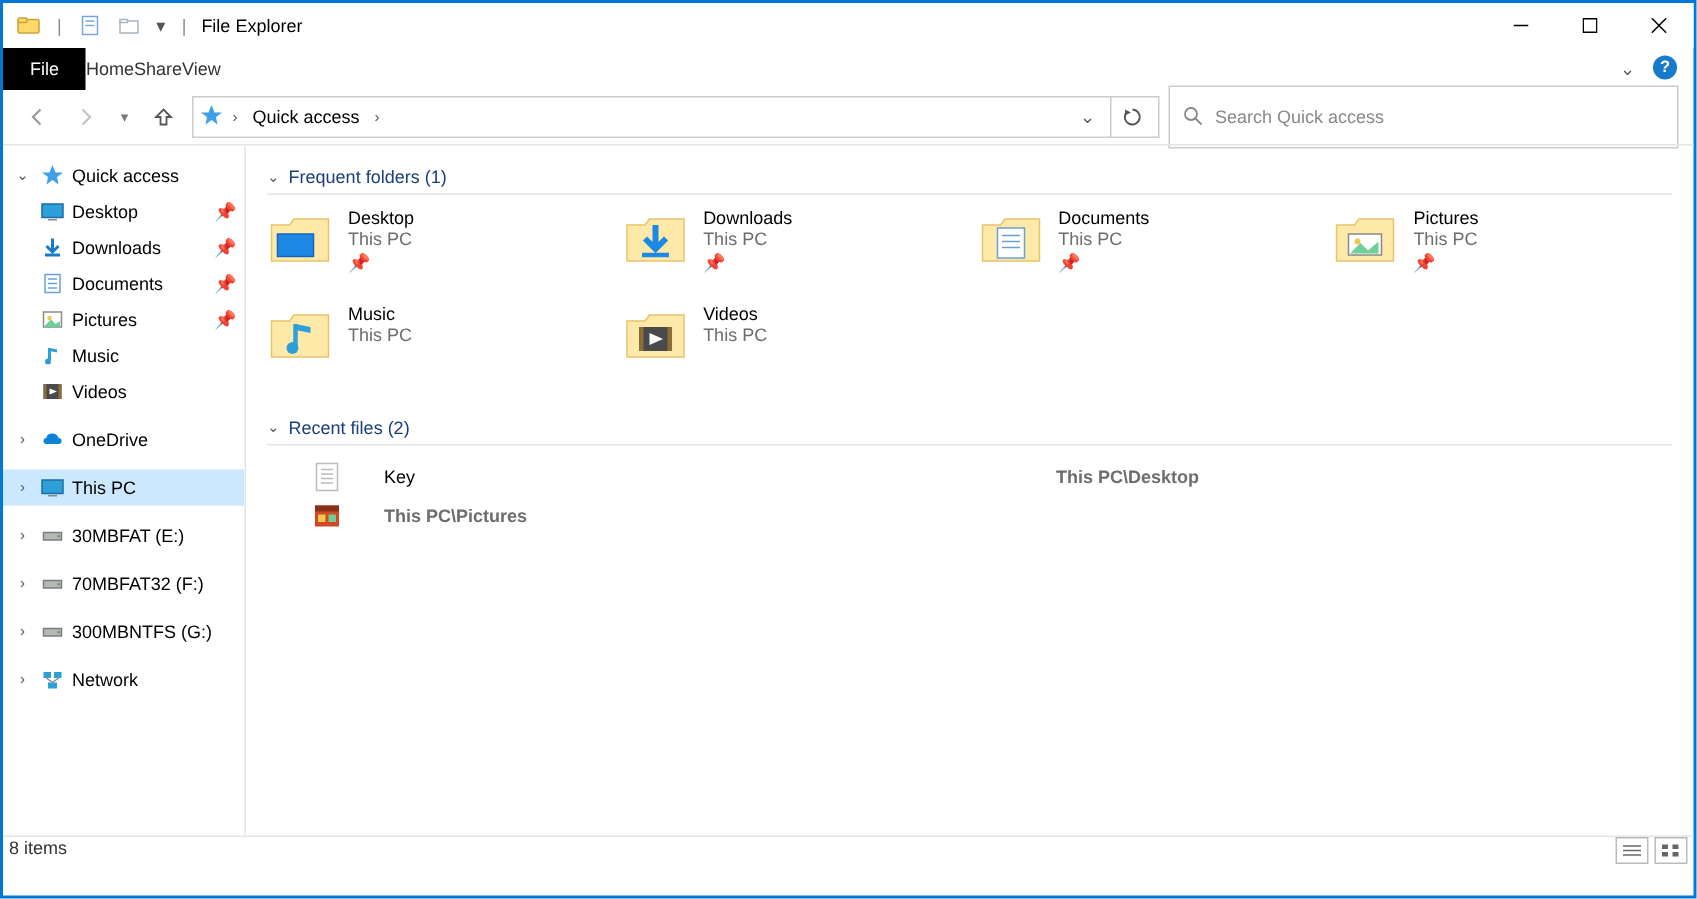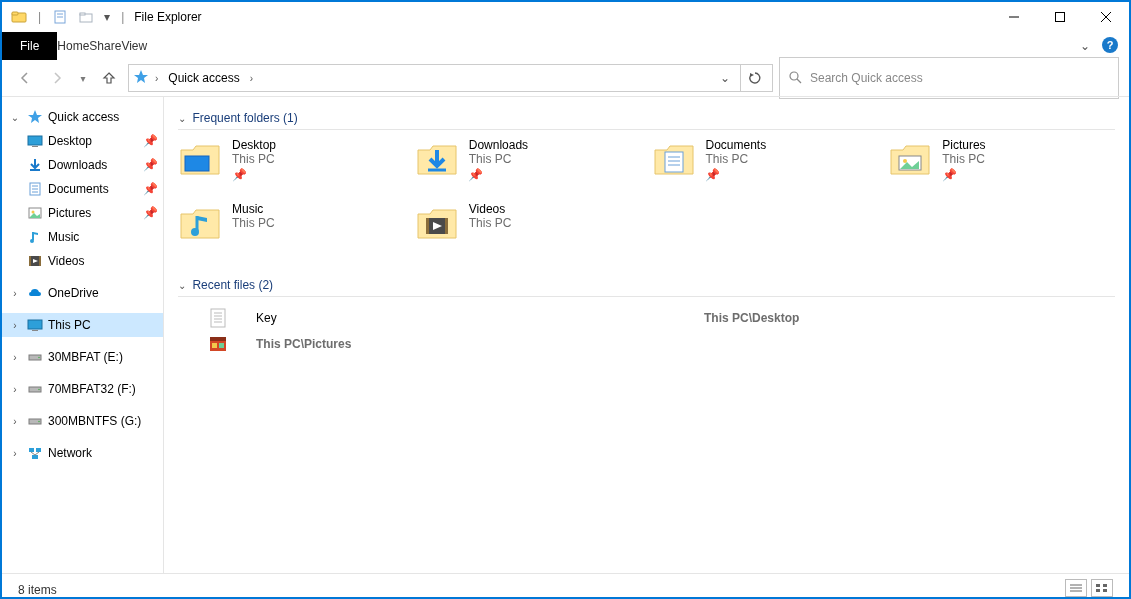--- a/index.html
+++ b/index.html
@@ -63,21 +63,21 @@
   .folder-item .meta .loc { color: #6d6d6d; }
   .folder-item .meta .pin { color: #8a8a8a; margin-top: 2px; }
 
   .recent { }
   .recent-row { display: flex; align-items: center; height: 26px; gap: 28px; }
   .recent-row .icon { width: 20px; height: 20px; display: flex; align-items: center; justify-content: center; margin-left: 30px; }
   .recent-row .name { width: 420px; }
   .recent-row .path { color: #6d6d6d; font-weight: bold; }
 
   
-  .status { height: 24px; border-top: 1px solid #e5e5e5; display: flex; align-items: flex-end; padding: 0 16px; color: #333; }
+  .status { height: 40px; border-top: 1px solid #e5e5e5; display: flex; align-items: flex-start; padding: 0 4px; color: #333; }
   .status .right { margin-left: auto; display: flex; gap: 4px; }
   .status .vbtn { width: 22px; height: 18px; border: 1px solid #bbb; display: flex; align-items: center; justify-content: center; }
 
   
   .folder-svg { width: 42px; height: 36px; }
   .mini-monitor { width: 16px; height: 16px; }
 </style>
 </head>
 <body>
 

